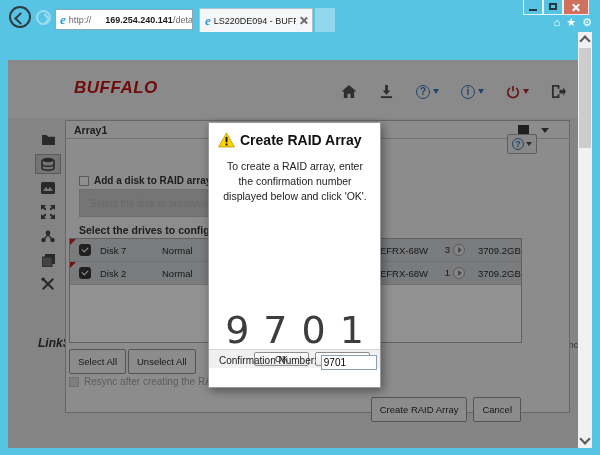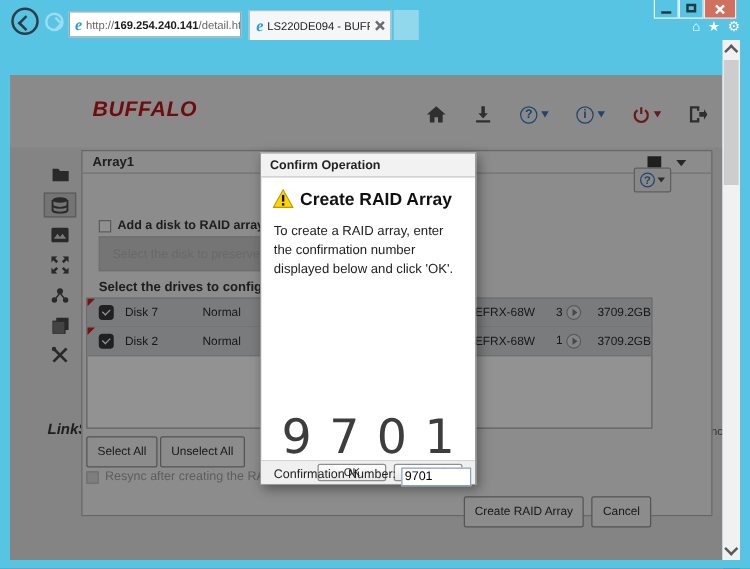--- a/index.html
+++ b/index.html
@@ -8,21 +8,21 @@
 
   
   .chrome { position:absolute; left:0; top:0; width:600px; height:32px; background:#58c4e4; z-index:40; }
   .nav-back { position:absolute; left:9px; top:6px; width:22px; height:22px; border:2px solid #2e3d44; border-radius:50%; }
   .nav-back::after { content:""; position:absolute; left:5px; top:6px; width:7px; height:7px; border-left:2px solid #2e3d44; border-bottom:2px solid #2e3d44; transform:rotate(45deg); }
   .nav-fwd { position:absolute; left:36px; top:10px; width:15px; height:15px; border:2px solid #9ddcf0; border-radius:50%; }
   .nav-fwd::after { content:""; position:absolute; left:3px; top:3px; width:6px; height:6px; border-right:2px solid #9ddcf0; border-top:2px solid #9ddcf0; transform:rotate(45deg); }
 
   .addrbar { position:absolute; left:55px; top:9px; width:138px; height:21px; background:#fff; border:1px solid #8aa8b8; display:flex; align-items:center; padding:0 3px; font-size:9px; color:#666; white-space:nowrap; overflow:hidden; }
   .ie-e { font:italic bold 13px "Liberation Serif", serif; color:#2d9ce0; margin:0 3px 0 1px; }
-  .addrbar .host { color:#1b1b1b; font-weight:bold; }
+  .addrbar .host { color:#1b1b1b; font-weight:bold;margin-left:14px; }
 
   .tab { position:absolute; left:199px; top:8px; width:114px; height:24px; background:#f5f6f7; border:1px solid #a9c3cf; border-bottom:none; display:flex; align-items:center; padding:0 4px; font-size:9px; color:#222; }
   .tab .title { white-space:nowrap; overflow:hidden; flex:1; }
   .tab-close { position:relative; width:9px; height:9px; margin-left:3px; flex:0 0 auto; }
   .tab-close::before,.tab-close::after { content:""; position:absolute; left:4px; top:0; width:1.5px; height:9px; background:#6b6b6b; }
   .tab-close::before { transform:rotate(45deg); } .tab-close::after { transform:rotate(-45deg); }
   .newtab-stub { position:absolute; left:315px; top:8px; width:20px; height:24px; background:rgba(255,255,255,.35); }
 
   .win-btns { position:absolute; right:11px; top:0; display:flex; }
   .win-btn { width:20px; height:15px; border:1px solid rgba(255,255,255,.85); border-top:none; position:relative; }
@@ -98,21 +98,21 @@
   .copyright { position:absolute; left:528px; top:280px; font-size:9px; color:#4f4f4f; white-space:nowrap; }
 
   .dim { position:absolute; left:0; top:0; width:570px; height:416px; background:rgba(15,15,15,.45); z-index:20; }
 
   
   .dialog { position:absolute; left:208px; top:122px; width:173px; height:266px; background:#fff; border:1px solid #9a9a9a; z-index:50; box-shadow:2px 3px 9px rgba(0,0,0,.4); }
   .dlg-title { height:19px; background:#f2f2f2; border-bottom:1px solid #cacaca; font-size:10px; font-weight:bold; color:#222; display:flex; align-items:center; padding-left:7px; }
   .dlg-body { position:relative; height:227px; border-bottom:1px solid #d5d5d5; }
   .dlg-head { position:absolute; left:9px; top:9px; display:flex; align-items:center; gap:5px; }
   .dlg-heading { font-size:14px; font-weight:bold; color:#111; }
-  .dlg-text { position:absolute; left:10px; top:36px; width:152px; font-size:10.5px; color:#222; line-height:1.45; }
+  .dlg-text { position:absolute; left:10px; top:36px; width:152px; font-size:10.5px; color:#222; line-height:1.45;text-align:center; }
   .dlg-warn { position:absolute; left:10px; top:170px; font-size:10.5px; color:#222; }
   .dlg-code { position:absolute; left:0; top:185px; width:100%; text-align:center; font-family:"DejaVu Sans", sans-serif; font-size:38px; font-weight:400; color:#3d3d3d; letter-spacing:14px; text-indent:14px; }
   .dlg-inrow { position:absolute; left:10px; top:232px; display:flex; align-items:flex-start; gap:4px; font-size:10px; color:#222; }
   .dlg-inrow input { width:56px; height:15px; border:1px solid #8aa0b8; font-size:10px; padding:0 2px; font-family:"Liberation Sans",sans-serif; }
   .dlg-footer { height:18px; background:#f0f0f0; display:flex; align-items:center; justify-content:flex-end; gap:6px; padding-right:10px; }
   .dlg-btn { width:55px; height:14px; background:linear-gradient(#fdfdfd,#e9e9e9); border:1px solid #8e8e8e; border-radius:2px; font-size:9px; color:#222; line-height:11px; font-family:"Liberation Sans",sans-serif; }
 
   svg { display:block; }
 </style>
 </head>
@@ -305,21 +305,20 @@
         <button class="btn">Cancel</button>
       </div>
     </div>
 
     <div class="copyright">Buffalo Inc.</div>
 
     <div class="dim"></div>
   </div>
 
   <div class="dialog">
-    <div class="dlg-title">Confirm Operation</div>
     <div class="dlg-body">
       <div class="dlg-head">
         <svg width="17" height="16" viewBox="0 0 16 15">
             <path d="M8 0.8L15.4 14H0.6z" fill="#ffd400" stroke="#b89b00" stroke-width="0.8"></path>
             <rect x="7.1" y="4.6" width="1.8" height="5" fill="#111"></rect>
             <rect x="7.1" y="10.8" width="1.8" height="1.8" fill="#111"></rect>
           </svg>
         <span class="dlg-heading">Create RAID Array</span>
       </div>
       <div class="dlg-text">To create a RAID array, enter the confirmation number displayed below and click 'OK'.</div>

